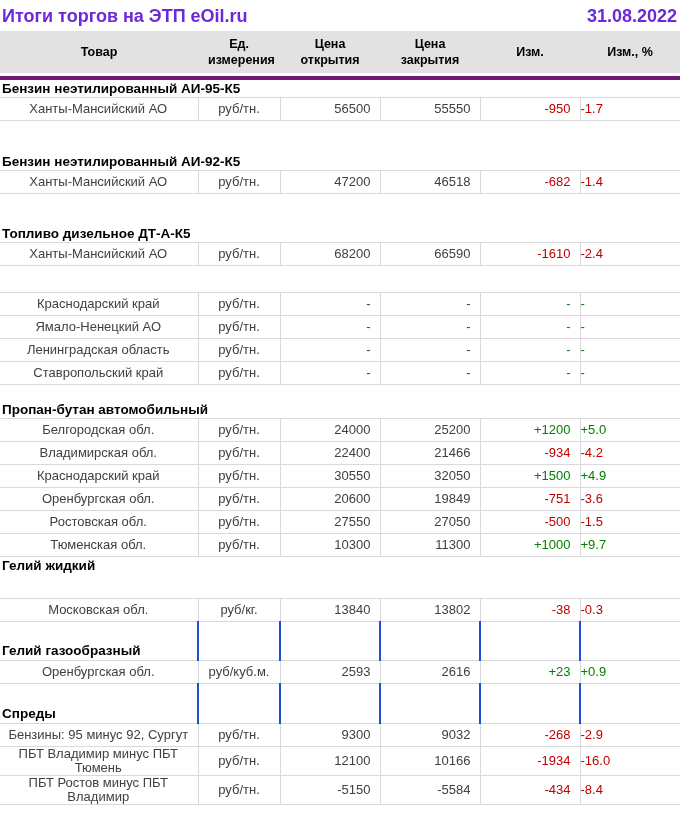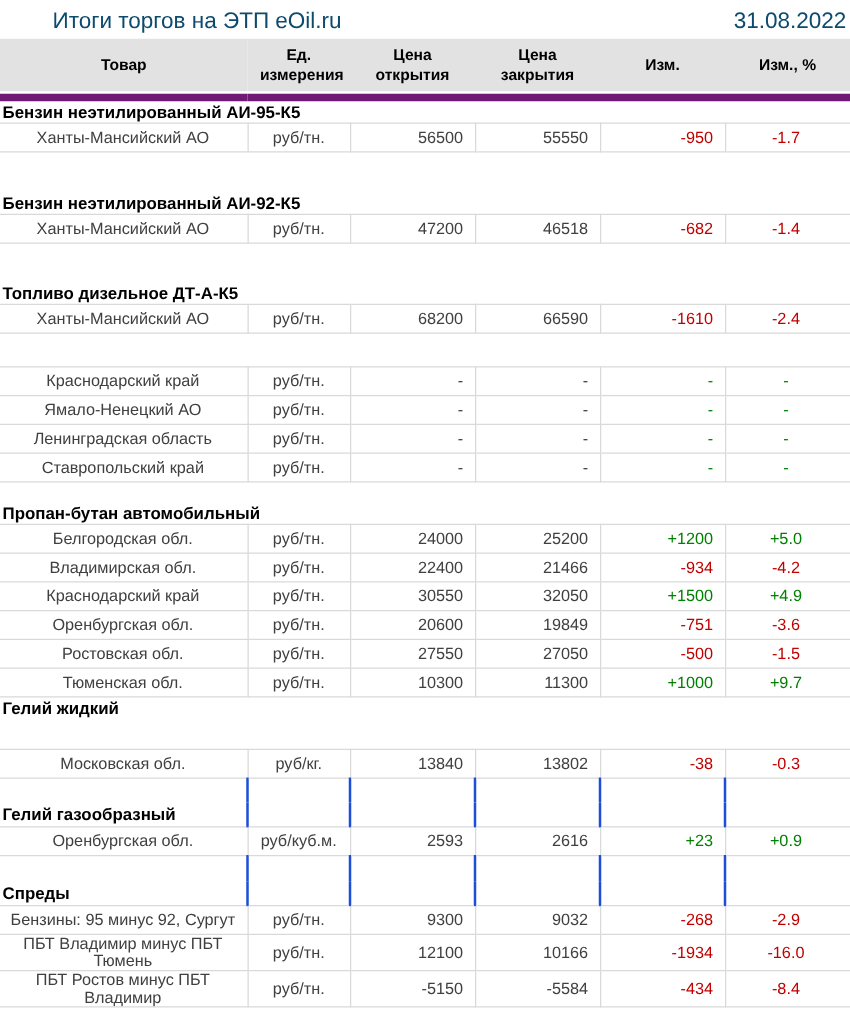--- a/index.html
+++ b/index.html
@@ -5,42 +5,42 @@
   html,body{margin:0;padding:0}
   body{
     width:680px;height:828px;overflow:hidden;background:#ffffff;
     font-family:"Liberation Sans",sans-serif;
     display:flex;flex-direction:column;
   }
   .title-bar{
     height:31px;flex:0 0 31px;display:flex;align-items:center;
     justify-content:space-between;padding:0 3px 0 2px;background:#fff;
   }
-  .page-title,.report-date{font-size:18px;font-weight:normal;color:#0c4a6e;line-height:1;margin-left:40px;}
+  .page-title,.report-date{font-size:18px;font-weight:bold;color:#6d28d9;line-height:1;}
   table{width:680px;border-collapse:collapse;table-layout:fixed;}
   thead th{
     background:#e2e2e2;height:38px;font-size:12.5px;font-weight:bold;color:#000;
     text-align:center;vertical-align:middle;padding:2px 10px;line-height:1.3;
   }
   tbody td{font-size:13px;color:#404040;padding:0;vertical-align:middle;overflow:hidden;}
   tr.item td{border:1px solid #d9d9d9;height:22px;line-height:14px;}
   tr.item td:first-child{border-left:none;}
   tr.item td:last-child{border-right:none;}
   .c0{text-align:center;padding-left:3px !important;padding-right:4px !important;}
   .c1{text-align:center;}
   .c2,.c3,.c4{text-align:right;padding-right:9px !important;}
-  .c5{text-align:center;padding-right:3px !important;}
+  .c5{text-align:left;padding-right:3px !important;}
   .pos{color:#008000;}
   .neg{color:#c00000;}
   tr.sec{height:17px;}
   td.sec-label{
     font-size:13.5px;font-weight:bold;color:#000;text-align:left;
     padding:1px 0 1px 2px;white-space:nowrap;overflow:visible;
   }
-  tr.dark-top td{border-top:6px solid #701a75;}
+  tr.dark-top td{border-top:4px solid #701a75;}
   td.gc{border-left:1px solid #d9d9d9;border-right:2px solid #1d4ed8;}
   tr.colsrow td:first-child{border-left:none;}
   tr.colsrow td:last-child{border-right:none;}
 </style>
 </head>
 <body>
 
 <div class="title-bar">
   <span class="page-title">Итоги торгов на ЭТП eOil.ru</span>
   <span class="report-date">31.08.2022</span>

